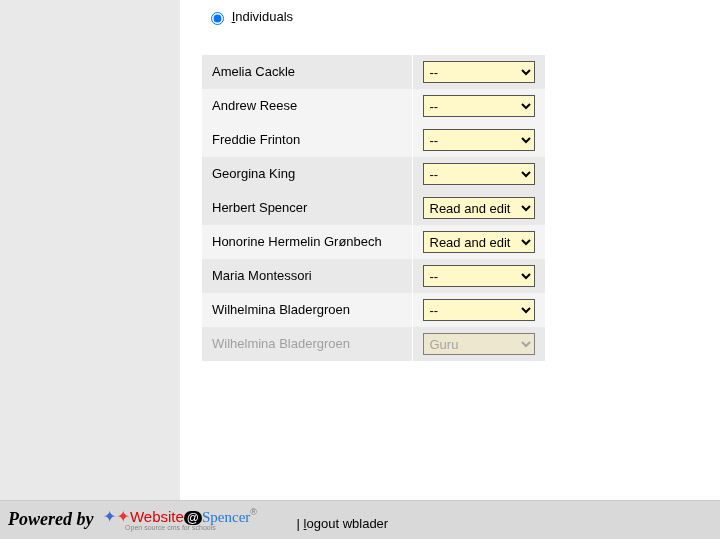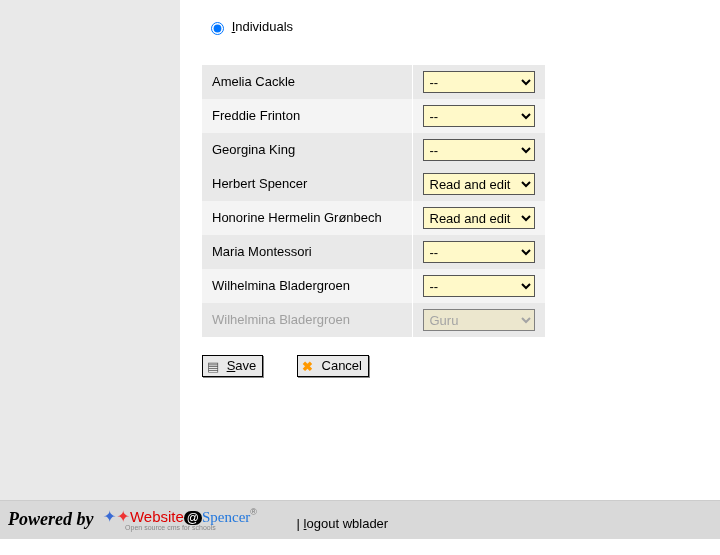--- a/index.html
+++ b/index.html
@@ -16,21 +16,21 @@
   .sidebar {
     width: 180px;
     background: #e9e9e9;
     min-height: 500px;
   }
   .content {
     flex: 1;
     padding: 6px 12px 10px 12px;
   }
   .radio-row {
-    margin: 12px 0 30px 14px;
+    margin: 2px 0 30px 14px;
   }
   .radio-row input { vertical-align: middle; margin-right:4px;}
   .radio-row label { vertical-align: middle; }
   .radio-row .u { text-decoration: underline; }
   table.users {
     border-collapse: collapse;
     margin-left: 10px;
   }
   table.users td {
     padding: 6px 10px;
@@ -131,20 +131,24 @@
       <label><span class="u">I</span><span>ndividuals</span></label>
     </div>
 
     <table class="users">
       <tbody id="users-body">
           <tr class="odd">
             <td class="namecell">Amelia Cackle</td>
             <td class="selcell"><select class="sel"><option value="none">--</option><option value="read_edit">Read and edit</option><option value="guru">Guru</option></select></td>
           </tr>
           <tr class="even">
+            <td class="namecell">Andrew Reese</td>
+            <td class="selcell"><select class="sel"><option value="none">--</option><option value="read_edit">Read and edit</option><option value="guru">Guru</option></select></td>
+          </tr>
+          <tr class="even">
             <td class="namecell">Freddie Frinton</td>
             <td class="selcell"><select class="sel"><option value="none">--</option><option value="read_edit">Read and edit</option><option value="guru">Guru</option></select></td>
           </tr>
           <tr class="odd">
             <td class="namecell">Georgina King</td>
             <td class="selcell"><select class="sel"><option value="none">--</option><option value="read_edit">Read and edit</option><option value="guru">Guru</option></select></td>
           </tr>
           <tr class="odd">
             <td class="namecell">Herbert Spencer</td>
             <td class="selcell"><select class="sel"><option value="none">--</option><option value="read_edit" selected="">Read and edit</option><option value="guru">Guru</option></select></td>
@@ -161,30 +165,20 @@
             <td class="namecell">Wilhelmina Bladergroen</td>
             <td class="selcell"><select class="sel"><option value="none">--</option><option value="read_edit">Read and edit</option><option value="guru">Guru</option></select></td>
           </tr>
           <tr class="odd disabled">
             <td class="namecell">Wilhelmina Bladergroen</td>
             <td class="selcell"><select class="sel" disabled=""><option value="none">--</option><option value="read_edit">Read and edit</option><option value="guru" selected="">Guru</option></select></td>
           </tr>
         </tbody>
     </table>
 
-    <div class="buttons">
-      <span class="btn">
-        <span class="ic ic-doc">▤</span>
-        <span class="u">S</span><span>ave</span>
-      </span>
-      <span class="btn">
-        <span class="ic ic-cancel">✖</span>
-        <span>Cancel</span>
-      </span>
-    </div>
 
   </div>
 </div>
 
 <div class="footer">
   <span class="powered">Powered by</span>
   <span class="logo">
     <span><span class="puzzle">✦</span><span class="puzzle2">✦</span><span class="website">Website</span><span class="at">@</span><span class="school">Spencer</span><span class="reg">®</span></span>
     <span class="tag">Open source cms for schools</span>
   </span>

